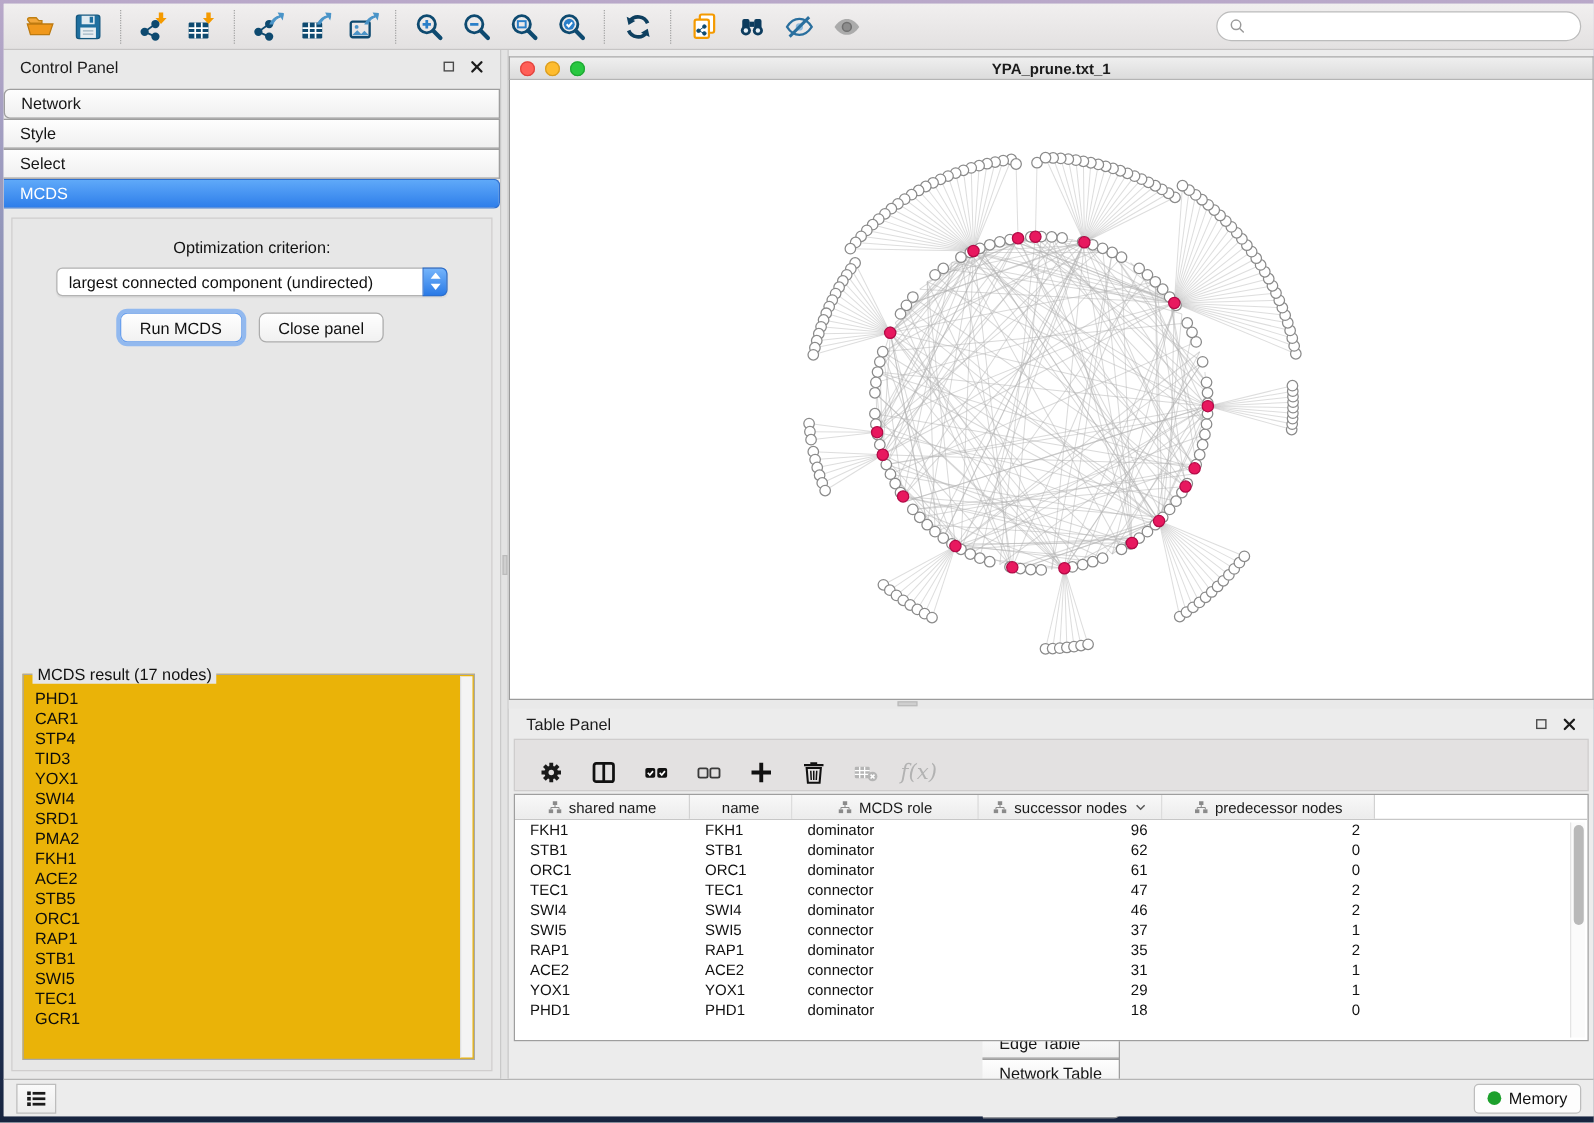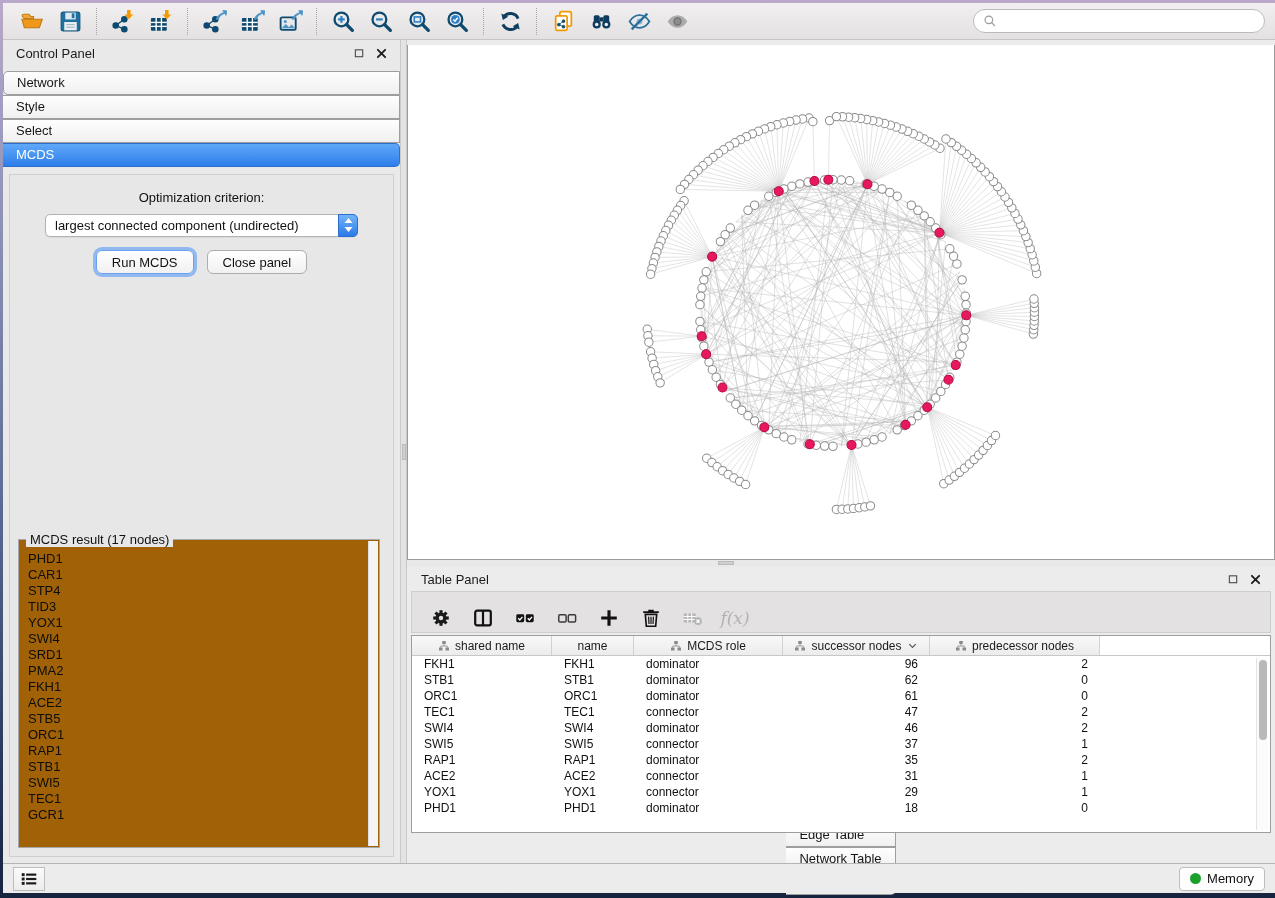--- a/index.html
+++ b/index.html
@@ -36,21 +36,21 @@
   .seg .tab.sel { background:linear-gradient(#5fa9f9,#2e7eea); border-color:#2e6fce; color:#fff; }
   .cp-content { flex:1; margin:0 6px 6px; background:#e7e7e7; border:1px solid #d0cece; position:relative; }
   .opt-label { text-align:center; font-size:13px; color:#111; padding-top:15px; }
   .select-row { display:flex; justify-content:center; margin-top:9px; }
   .mac-select { width:313px; height:23px; background:#fff; border:1px solid #b3b3b3; border-radius:5px; display:flex; align-items:center; box-shadow:0 1px 1px rgba(0,0,0,.06); }
   .mac-select .val { flex:1; padding-left:9px; font-size:13px; color:#111; white-space:nowrap; }
   .mac-select .stepper { width:20px; height:23px; margin:-1px -1px 0 0; border-radius:0 5px 5px 0; background:linear-gradient(#74b4fb,#2a7ae6); border:1px solid #2a6fd0; display:flex; flex-direction:column; align-items:center; justify-content:center; gap:2px; }
   .btn-row { display:flex; justify-content:center; gap:13px; margin-top:13px; }
   .btn { background:linear-gradient(#ffffff,#f1f1f1); border:1px solid #adadad; border-radius:6px; height:24px; padding:0 15px; font-size:13px; color:#111; display:flex; align-items:center; }
   .btn.focused { box-shadow:0 0 0 3px rgba(77,147,245,.55); border-color:#6ba1ee; }
-  .groupbox { position:absolute; left:8px; right:13px; top:364px; bottom:8px; border:1px solid #a8a8a8; background:#a16207; }
+  .groupbox { position:absolute; left:8px; right:13px; top:364px; bottom:8px; border:1px solid #a8a8a8; background:#eab308; }
   .groupbox .legend { position:absolute; top:-8px; left:7px; background:#e7e7e7; padding:0 4px; font-size:13px; color:#111; }
   .mcds-list { position:absolute; inset:1px 11px 1px 1px; overflow:hidden; padding:10px 0 0 8px; }
   .mcds-list div { font-size:13px; line-height:16px; color:#0d0d0d; }
   .list-scroll { position:absolute; top:1px; bottom:1px; right:1px; width:10px; background:#f4f4f4; border-left:1px solid #e0e0e0; }
 
   
   .vsplitter { width:7px; flex:0 0 7px; background:#e3e3e3; border-left:1px solid #c9c9c9; border-right:1px solid #c9c9c9; position:relative; }
   .vsplitter .handle { position:absolute; top:404px; left:1px; width:4px; height:16px; background:#cfcfcf; border:1px solid #bbb; }
   .hsplitter { height:7px; flex:0 0 7px; background:#e9e9e9; position:relative; }
   .hsplitter .handle { position:absolute; left:311px; top:1px; width:16px; height:4px; background:#cfcfcf; border:1px solid #bbb; }
@@ -343,20 +343,28 @@
       </div>
     </div>
 
     <div class="vsplitter">
         <div class="handle"></div>
       </div>
 
     <div class="right-col">
 
       <div class="net-frame">
+        <div class="net-titlebar">
+          <span class="net-title">YPA_prune.txt_1</span>
+          <span class="lights">
+            <span class="light red"></span>
+            <span class="light yellow"></span>
+            <span class="light green"></span>
+          </span>
+        </div>
         <div class="net-canvas">
           <svg id="graph-svg" viewBox="0 0 864 494" preserveAspectRatio="xMidYMid meet">
               <g stroke="#b4b4b4" stroke-width="0.8" stroke-opacity="0.5">
                 <line x1="369.9040264709186" y1="136.49845413353407" x2="359.92676134447186" y2="374.54878844583385"></line>
                 <line x1="369.9040264709186" y1="136.49845413353407" x2="307.45121155416615" y2="193.92676134447186"></line>
                 <line x1="369.9040264709186" y1="136.49845413353407" x2="293.35579565308444" y2="233.0782851600987"></line>
                 <line x1="369.9040264709186" y1="136.49845413353407" x2="555.9512552748256" y2="274.6693200640525"></line>
                 <line x1="369.9040264709186" y1="136.49845413353407" x2="432.3511390973987" y2="125.26244511903988"></line>
                 <line x1="369.9040264709186" y1="136.49845413353407" x2="293.35579565308444" y2="282.92171483990137"></line>
                 <line x1="369.9040264709186" y1="136.49845413353407" x2="531.599260251868" y2="336.17543855489896"></line>

